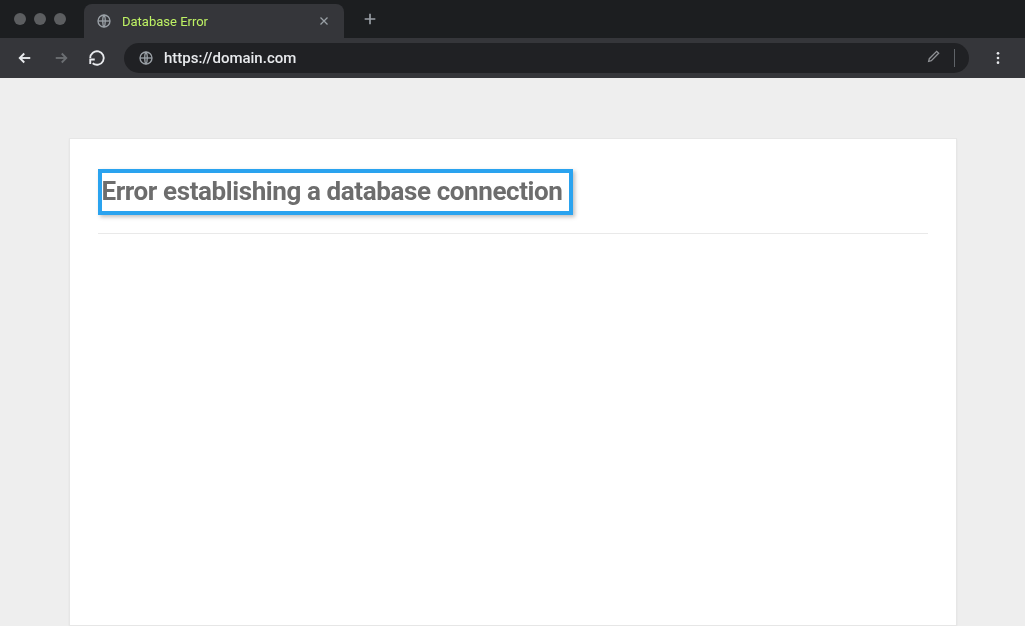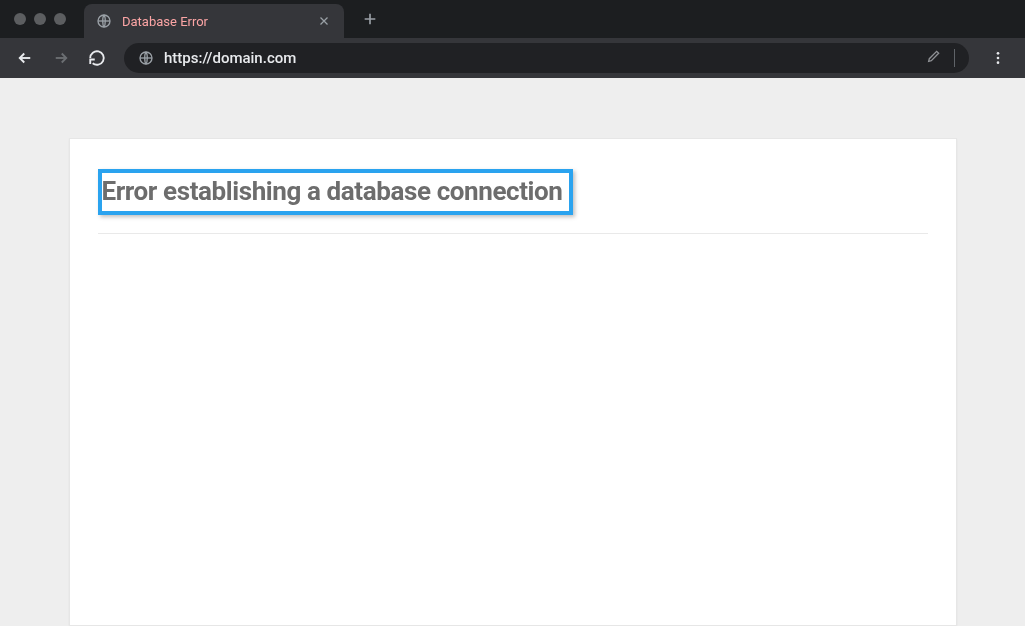--- a/index.html
+++ b/index.html
@@ -50,21 +50,21 @@
     }
     .favicon {
       width: 16px;
       height: 16px;
       display: flex;
       align-items: center;
       justify-content: center;
     }
     .favicon svg { display: block; }
     .tab-title {
-      color: #fca5a5;
+      color: #bef264;
       font-size: 13px;
       flex: 1;
       white-space: nowrap;
       overflow: hidden;
     }
     .tab-close {
       width: 16px;
       height: 16px;
       display: flex;
       align-items: center;

